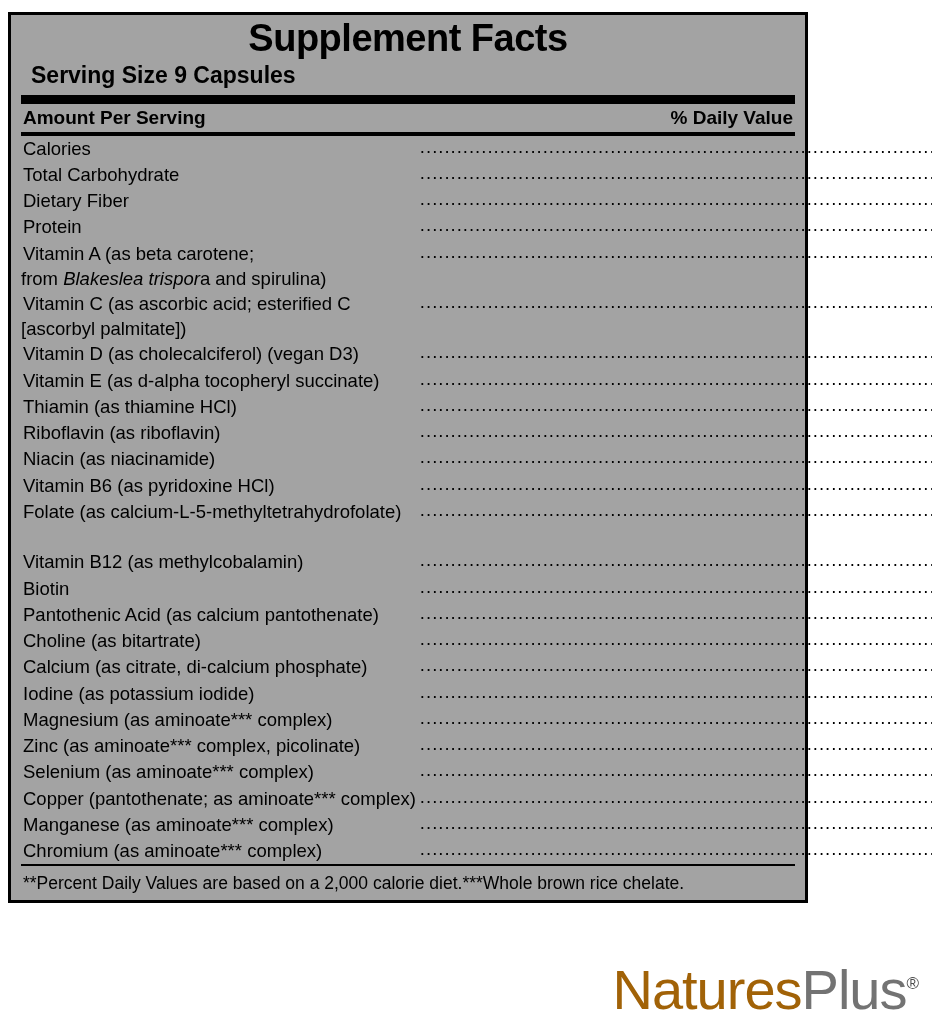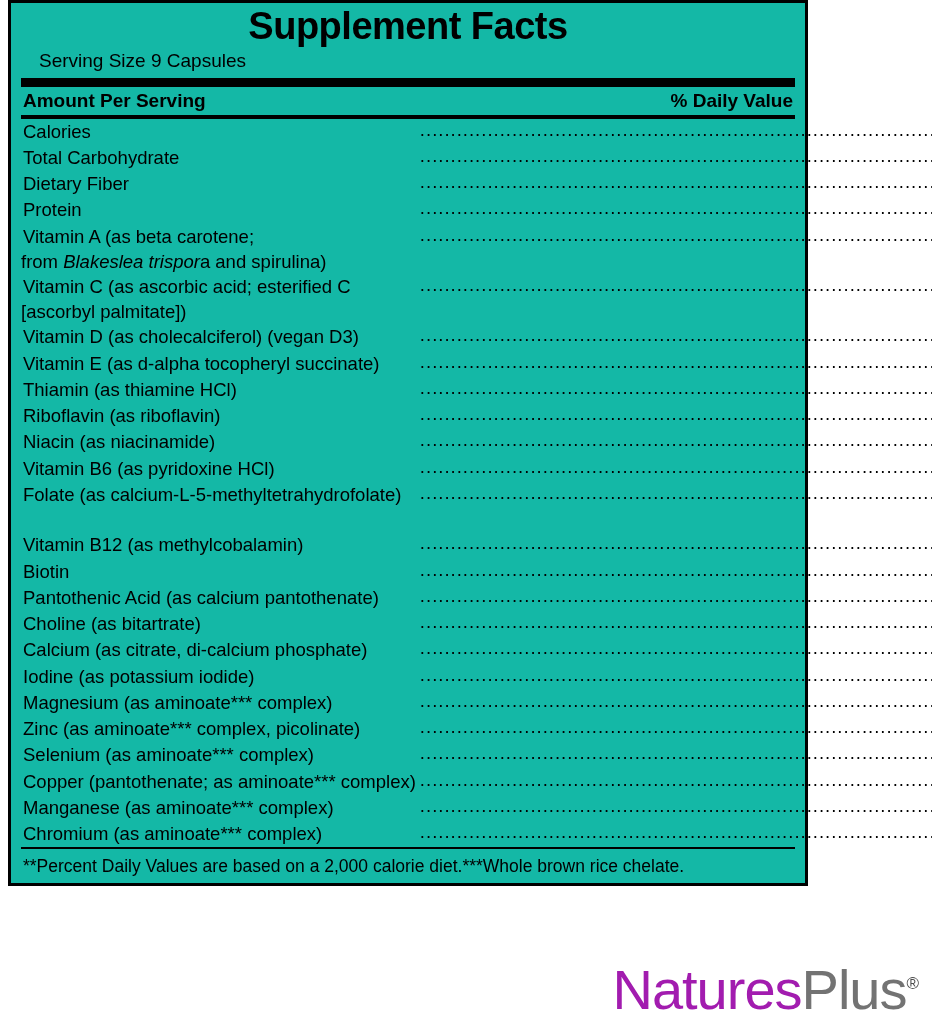--- a/index.html
+++ b/index.html
@@ -18,40 +18,40 @@
   #page {
     width: 932px;
     height: 1024px;
     position: relative;
     box-sizing: border-box;
   }
   
   .panel {
     position: absolute;
     left: 8px;
-    top: 0;
+    top: 12px;
     width: 800px;
     border: 3px solid #000;
     box-sizing: border-box;
     padding: 2px 10px 4px 10px;
-    background: #14b8a6;
+    background: #a3a3a3;
   }
   .sf-title {
     font-size: 38px;
     font-weight: bold;
     text-align: center;
     letter-spacing: -0.5px;
     line-height: 1.05;
     margin: 2px 0 2px 0;
   }
   .serving-line {
-    font-size: 19px;
-    font-weight: normal;
+    font-size: 23px;
+    font-weight: bold;
     line-height: 1.25;
-    margin-left: 18px;
+    margin-left: 10px;
   }
   .rule-thick {
     border-bottom: 9px solid #000;
     margin: 5px 0 0 0;
   }
   .rule-med {
     border-bottom: 4px solid #000;
     margin: 0;
   }
   .rule-thin {
@@ -118,21 +118,21 @@
   .logo {
     position: absolute;
     right: 14px;
     bottom: 6px;
     font-size: 56px;
     font-weight: normal;
     letter-spacing: -1px;
     line-height: 1;
     white-space: nowrap;
   }
-  .logo .natures { color: #a21caf; }
+  .logo .natures { color: #a16207; }
   .logo .plus { color: #737373; }
   .logo .reg {
     font-size: 17px;
     vertical-align: super;
     color: #4d4d4d;
   }
 </style>
 </head>
 <body>
 

